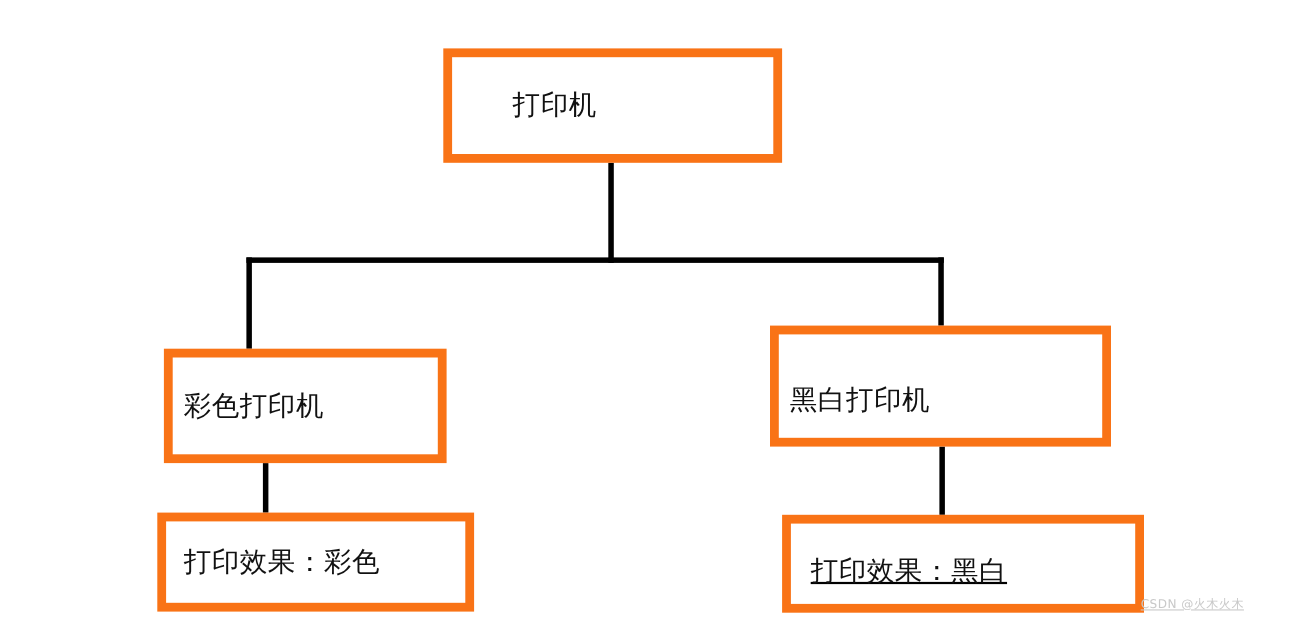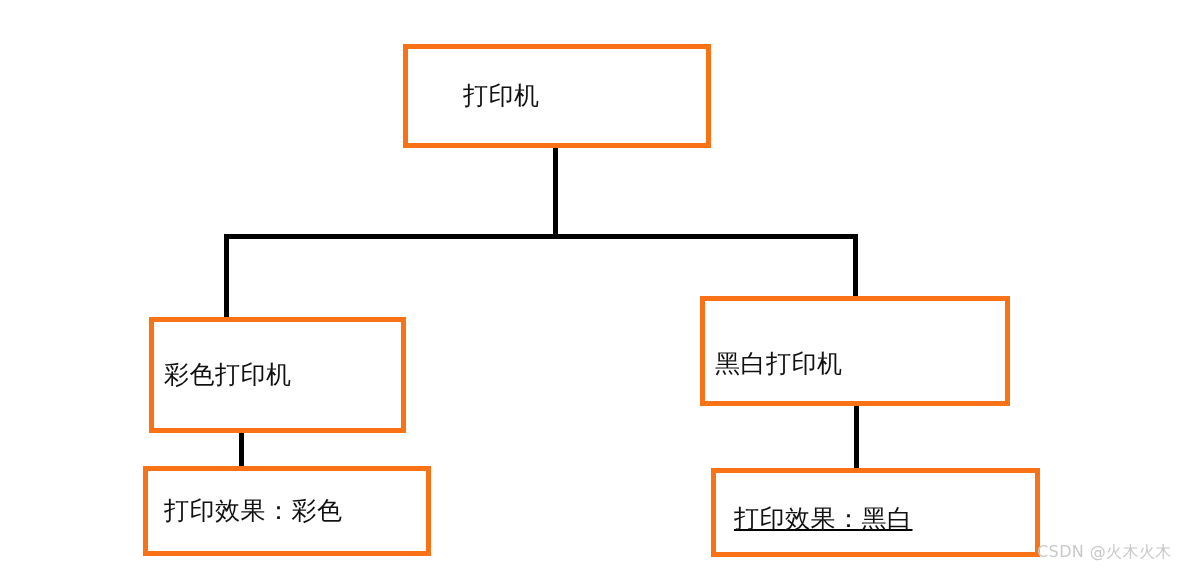--- a/index.html
+++ b/index.html
@@ -17,21 +17,21 @@
     width: 1187px;
     height: 570px;
     background: #ffffff;
     overflow: hidden;
   }
   
   .node {
     position: absolute;
     box-sizing: border-box;
     background: #ffffff;
-    border: 5px solid #f97316;
+    border: 8px solid #f97316;
     display: flex;
     align-items: center;
     justify-content: flex-start;
   }
   .node-label {
     font-size: 25px;
     line-height: 1.1;
     color: #111111;
     white-space: nowrap;
     letter-spacing: 0.5px;
@@ -42,21 +42,21 @@
     width: 308px;
     height: 104px;
   }
   #node-root .node-label {
     padding-left: 55px;
   }
   #node-color {
     left: 149px;
     top: 317px;
     width: 257px;
-    height: 116px;
+    height: 104px;
   }
   #node-color .node-label {
     padding-left: 10px;
   }
   #node-mono {
     left: 700px;
     top: 296px;
     width: 310px;
     height: 110px;
   }
@@ -119,24 +119,25 @@
   #conn-mono-down {
     left: 854px;
     top: 404px;
     height: 66px;
   }
   
   #watermark {
     position: absolute;
     left: 1037px;
     top: 542px;
-    font-size: 16px;
+    font-size: 11px;
     color: #c9c9c9;
     white-space: nowrap;
     letter-spacing: 0.4px;
+    text-decoration: underline;
   }
 </style>
 </head>
 <body>
 
 <div id="canvas">
 
   <div class="conn conn-v" id="conn-root-stem"></div>
   <div class="conn conn-h" id="conn-bus"></div>
   <div class="conn conn-v" id="conn-drop-left"></div>

